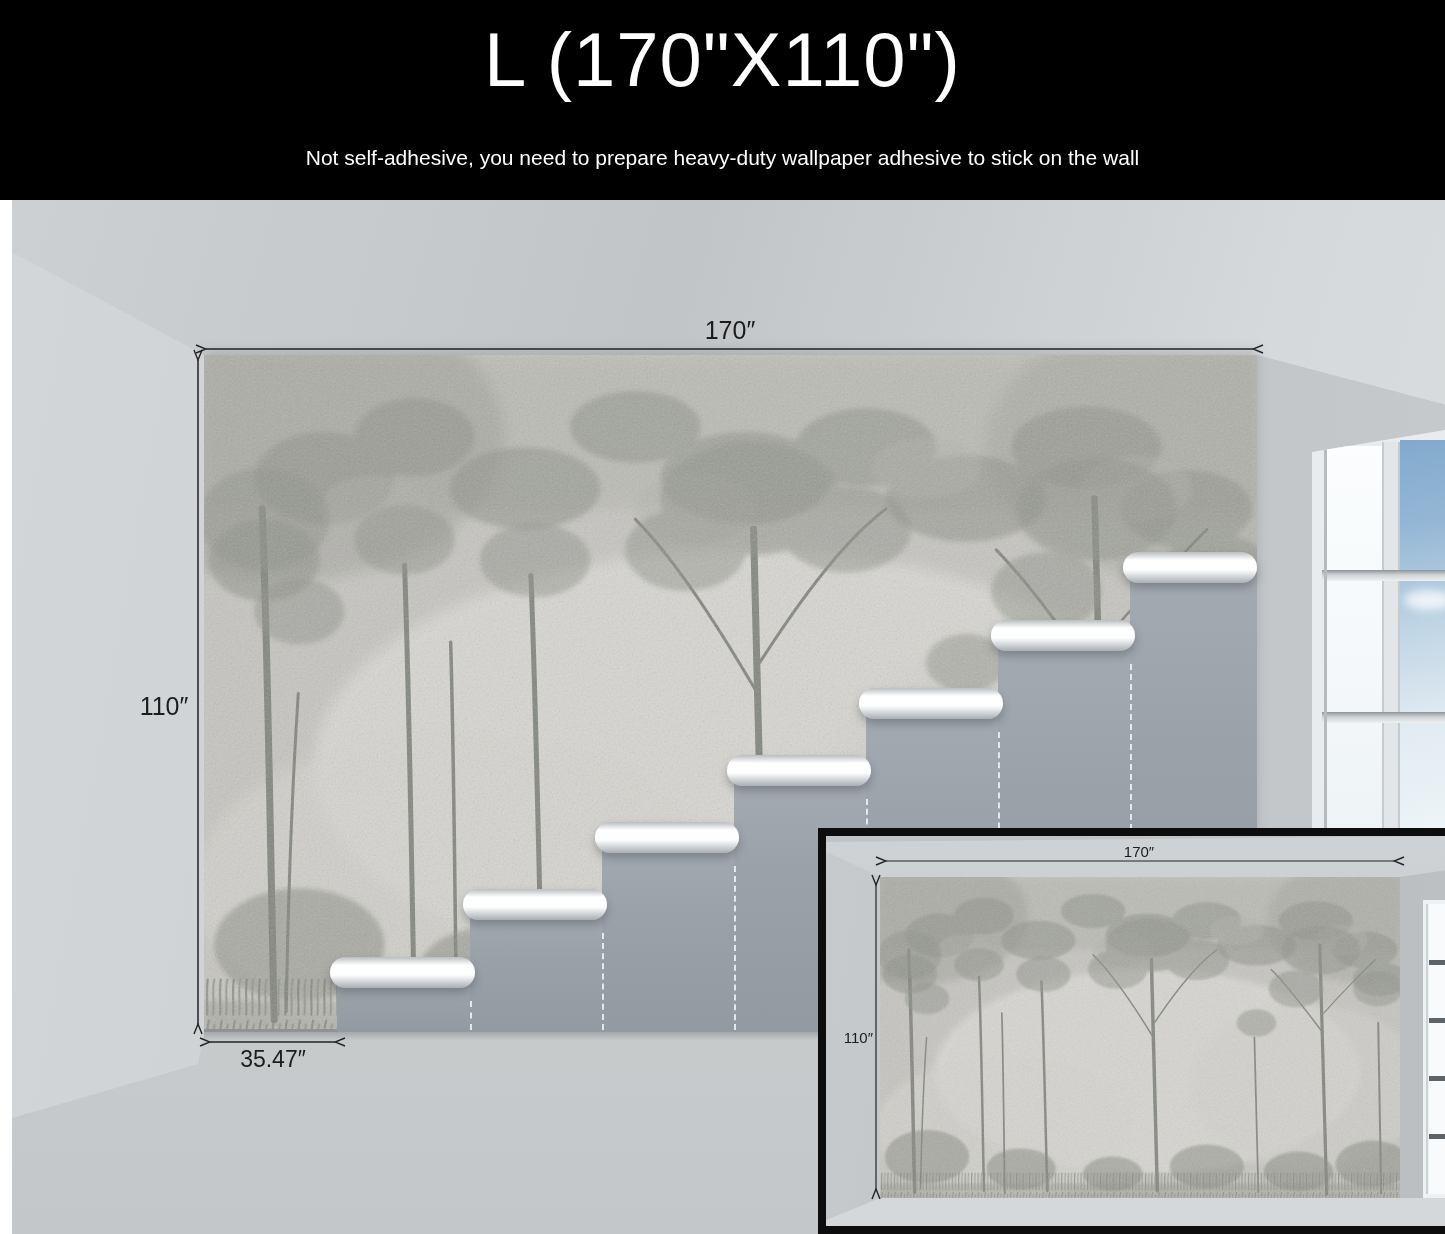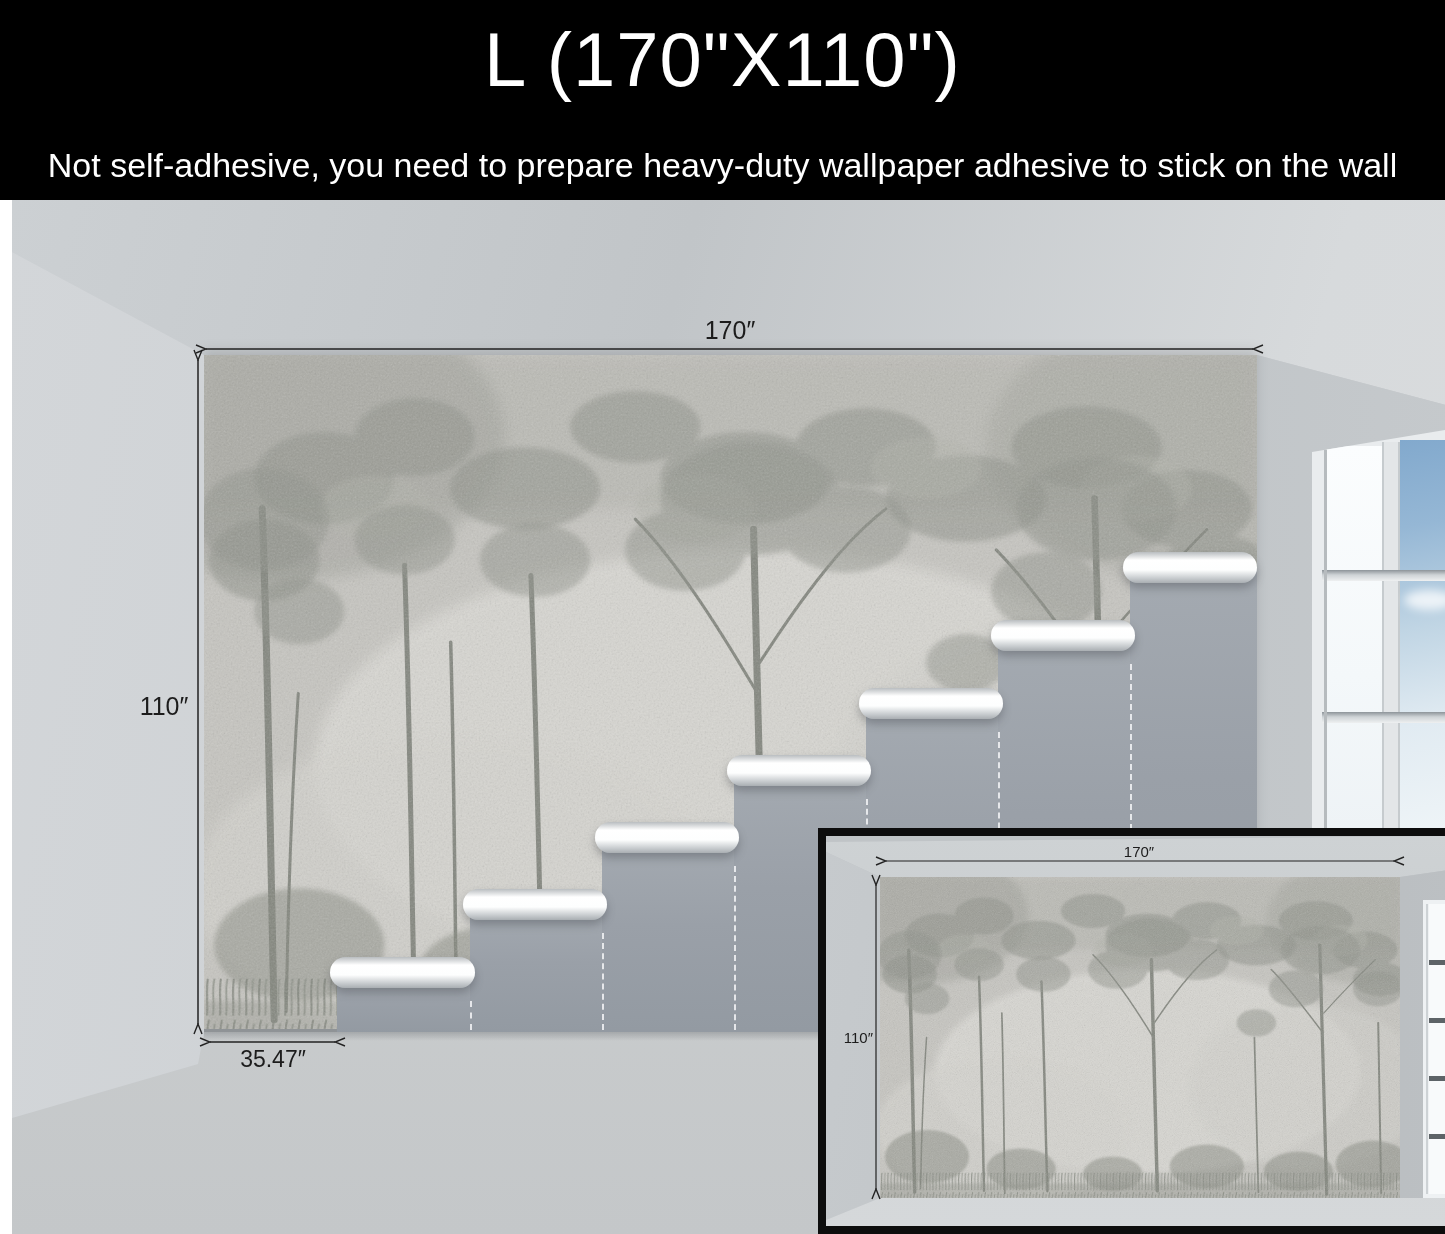--- a/index.html
+++ b/index.html
@@ -5,21 +5,21 @@
   html,body{margin:0;padding:0;background:#ffffff;}
   body{width:1445px;height:1234px;position:relative;overflow:hidden;
        font-family:"Liberation Sans", sans-serif;}
   .stage{position:absolute;left:0;top:0;width:1445px;height:1234px;}
 
   
   .header{position:absolute;left:0;top:0;width:1445px;height:200px;background:#000;}
   .title{position:absolute;left:50%;top:16px;transform:translateX(-50%);
          color:#fff;font-size:76px;font-weight:400;letter-spacing:1px;white-space:nowrap;}
   .subtitle{position:absolute;left:50%;top:146px;transform:translateX(-50%);
-         color:#fff;font-size:34px;font-weight:400;white-space:nowrap;}
+         color:#fff;font-size:21px;font-weight:400;white-space:nowrap;}
 
   
   .room{position:absolute;left:12px;top:200px;width:1445px;height:1034px;background:#c7cacd;overflow:hidden;}
   .surface{position:absolute;left:0;top:0;width:1445px;height:1034px;}
   .floor{clip-path:polygon(0px 1034px,0px 918px,186px 864px,192px 832px,1445px 832px,1445px 1034px);
          background:linear-gradient(180deg,#c0c3c6 0%,#cbcecf 35%,#c9cccd 70%,#c4c7c9 100%);z-index:1;}
   .ceiling{clip-path:polygon(0px 0px,1445px 0px,1445px 208px,1245px 155px,192px 155px,0px 52px);
          background:linear-gradient(105deg,#ccd0d3 0%,#c1c5c8 40%,#d7dadc 78%,#dadcde 100%);z-index:2;}
   .rwall{clip-path:polygon(1245px 155px,1445px 208px,1445px 832px,1245px 832px);
          background:linear-gradient(90deg,#a9aeb1 0%,#b7bcbf 30%,#c5c9cc 100%);z-index:2;}

